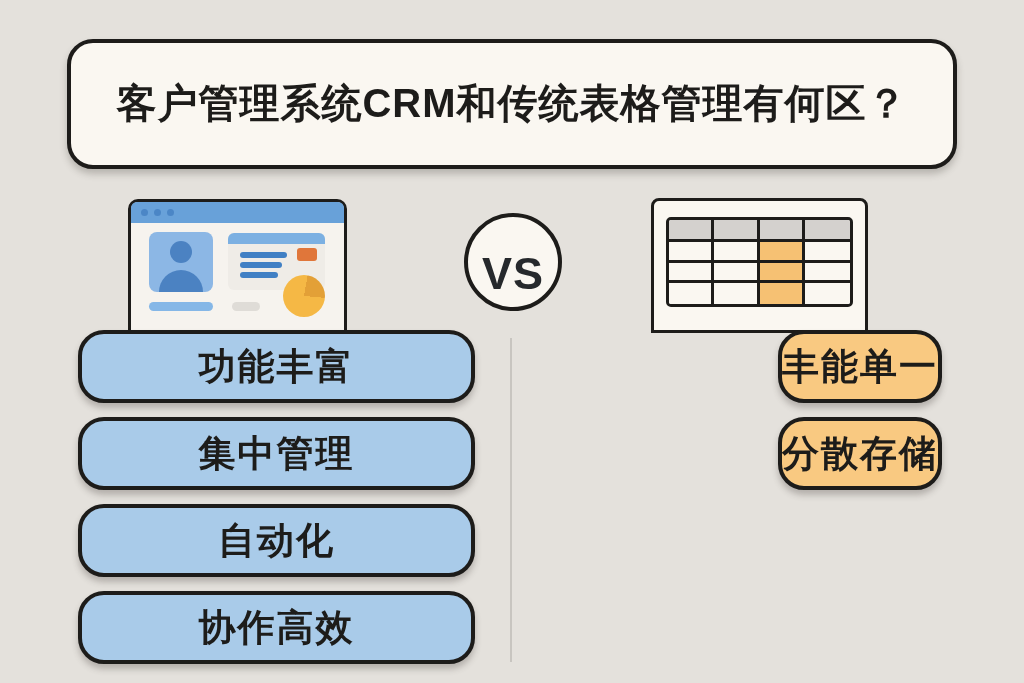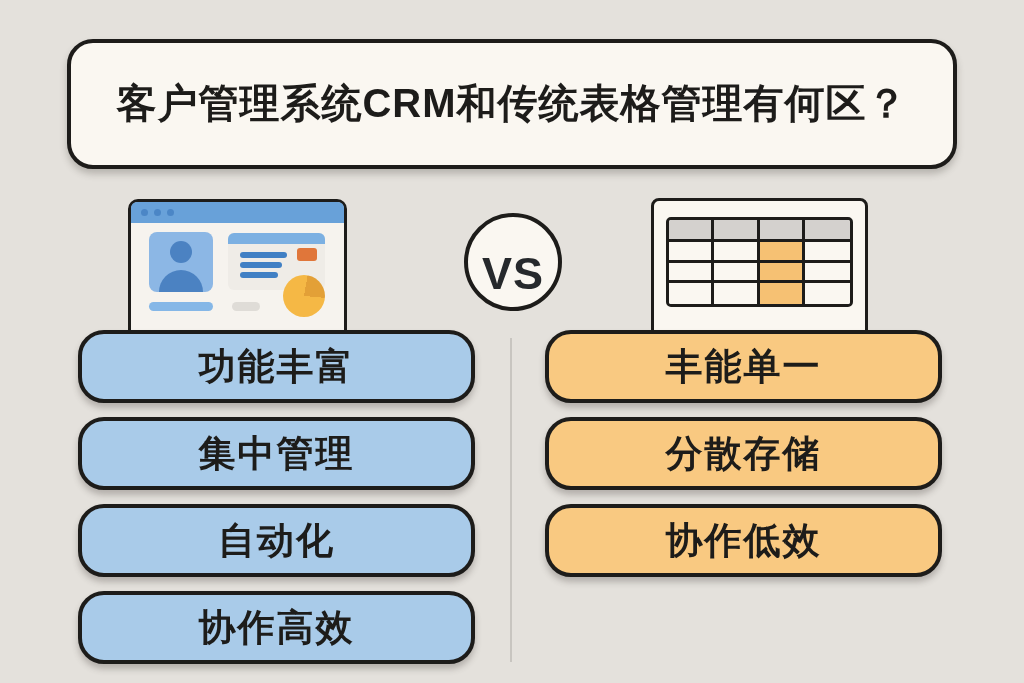--- a/index.html
+++ b/index.html
@@ -81,21 +81,21 @@
     display:flex;align-items:center;justify-content:center;z-index:2;
   }
   .vs-circle span{font-size:45px;font-weight:800;color:var(--vs-ink);letter-spacing:1px;margin-top:24px;}
 
   
   .divider{position:absolute;left:510px;top:338px;width:2px;height:324px;background:var(--divider-gray);}
 
   
   .pill-col{position:absolute;top:330px;width:397px;display:flex;flex-direction:column;gap:14px;z-index:3;}
   .pill-col.left{left:78px;}
-  .pill-col.right{left:545px;}
+  .pill-col.right{left:545px;align-items:flex-end;}
   .pill{
     height:73px;border:4px solid var(--ink);border-radius:26px;
     display:flex;align-items:center;justify-content:center;
     box-shadow:0 5px 6px rgba(70,64,58,.30);
     font-size:37px;font-weight:800;color:var(--ink);letter-spacing:2px;white-space:nowrap;
   }
   .pill.blue{background:var(--blue-pill);}
   .pill.orange{background:var(--orange-pill);}
 </style>
 </head>
@@ -161,16 +161,15 @@
   <div class="pill-col left">
     <div class="pill blue">功能丰富</div>
     <div class="pill blue">集中管理</div>
     <div class="pill blue">自动化</div>
     <div class="pill blue">协作高效</div>
   </div>
 
   <div class="pill-col right">
     <div class="pill orange">丰能单一</div>
     <div class="pill orange">分散存储</div>
-    <div class="pill orange">协作低效</div>
   </div>
 
 </div>
 
 </body></html>

